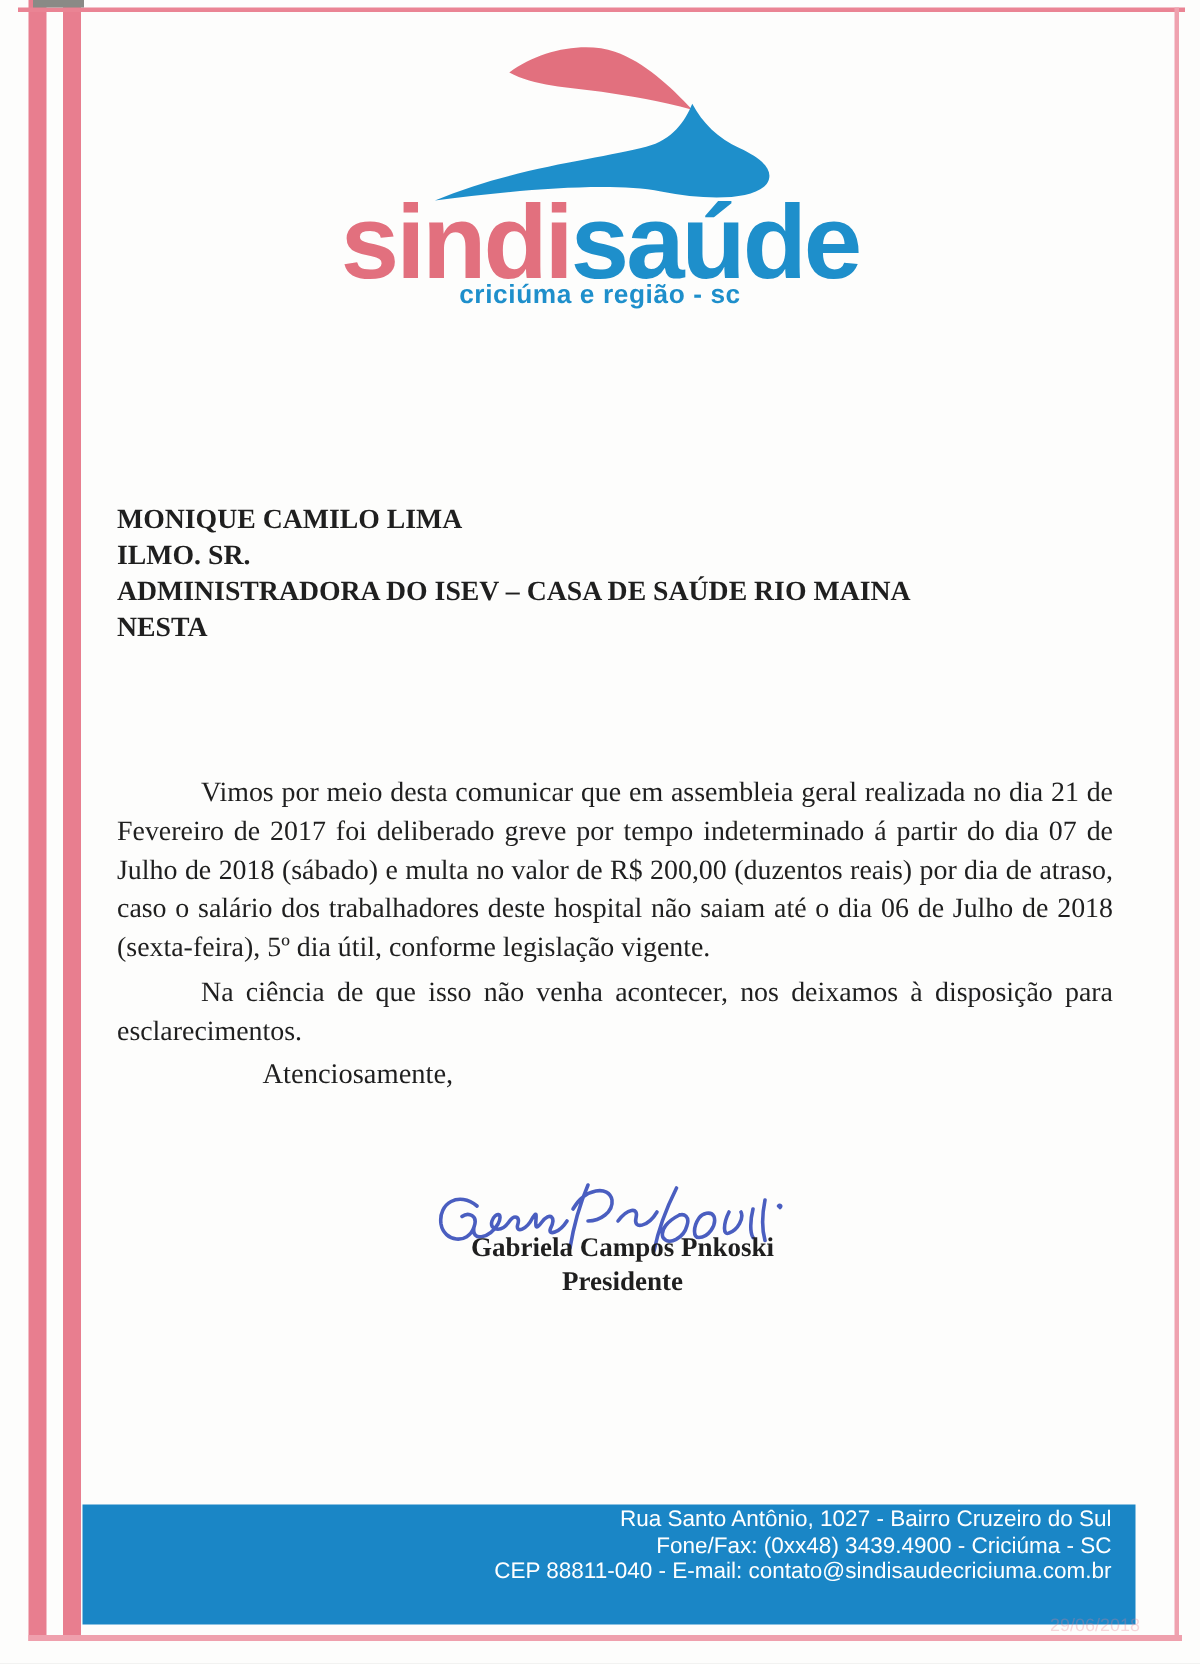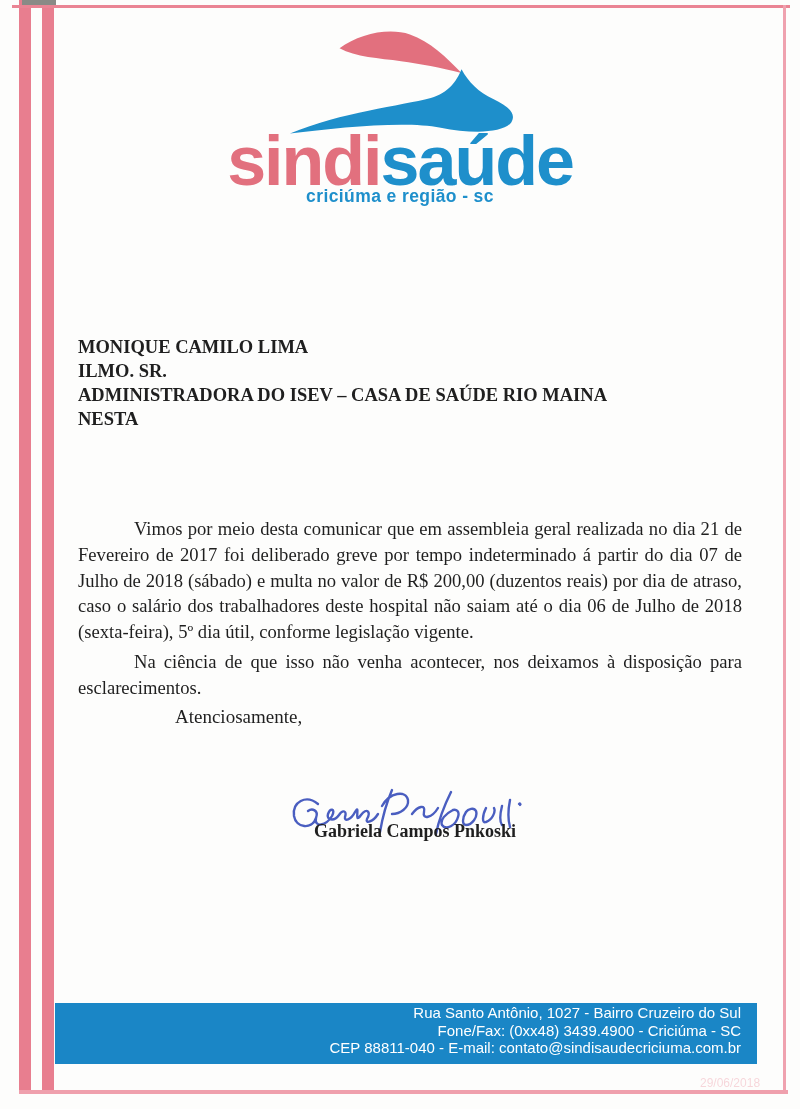--- a/index.html
+++ b/index.html
@@ -50,21 +50,21 @@
 
   .closing{position:absolute;left:175px;top:706px;font-size:19px;}
 
   .signature-script{position:absolute;left:288px;top:782px;width:240px;height:58px;}
 
   .sig-block{position:absolute;left:275px;top:820px;width:280px;text-align:center;
     font-weight:bold;font-size:18px;line-height:22px;}
   .sig-title{margin-top:1px;}
 
   .footer-bar{
-    position:absolute;left:55px;top:1003px;width:702px;height:61px;
+    position:absolute;left:55px;top:1003px;width:702px;height:80px;
     background:#1a86c6;color:#ffffff;
     font-family:"Liberation Sans", sans-serif;font-size:15px;line-height:17.6px;
     text-align:right;box-sizing:border-box;padding:1px 16px 0 0;
   }
   .stamp{
     position:absolute;left:700px;top:1076px;
     font-family:"Liberation Sans", sans-serif;font-size:12px;
     color:#e87e8f;opacity:.3;
   }
 </style>
@@ -112,20 +112,21 @@
 
   <svg class="signature-script" viewBox="0 0 240 58" xmlns="http://www.w3.org/2000/svg" fill="none" stroke="#4a5ec0" stroke-width="2.4" stroke-linecap="round">
     <path d="M30,22 C18,12 4,20 6,34 C8,46 24,48 28,36 C31,28 24,26 20,29 M28,36 C26,46 38,44 44,34 C48,26 42,26 40,32 C38,38 46,40 51,33 C55,27 59,29 57,35 C56,40 63,38 67,30 C73,20 65,44 73,33 C79,25 83,30 79,37 C77,42 85,40 90,32"></path>
     <path d="M104,8 C98,22 94,38 92,50 M94,24 C102,10 118,8 120,18 C121,26 112,32 104,32 M124,32 C130,24 138,22 136,30 C134,38 144,36 150,26"></path>
     <path d="M163,10 C155,26 150,42 148,52 M165,28 C157,32 152,38 154,43 C158,49 168,43 170,35 C172,29 168,27 165,28 M178,30 C174,36 174,43 178,43 C184,43 190,35 188,29 C186,25 180,27 178,30 M198,26 C194,34 194,42 198,40 C204,38 208,30 206,26 M214,24 C212,32 212,40 214,43 M222,18 C220,28 220,38 222,45"></path>
     <path d="M231,22 C232,21 233,22 232,23"></path>
   </svg>
 
   <div class="sig-block">
     <div>Gabriela Campos Pnkoski</div>
+    <div class="sig-title">Presidente</div>
   </div>
 
   <div class="footer-bar">
     <div>Rua Santo Antônio, 1027 - Bairro Cruzeiro do Sul</div>
     <div>Fone/Fax: (0xx48) 3439.4900 - Criciúma - SC</div>
     <div>CEP 88811-040 - E-mail: contato@sindisaudecriciuma.com.br</div>
   </div>
 
   <div class="stamp">29/06/2018</div>
 

